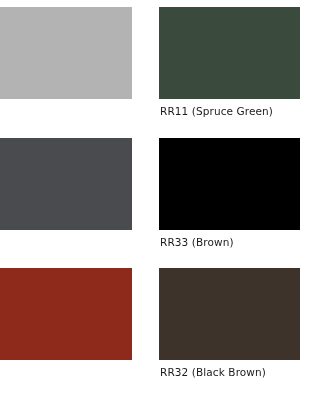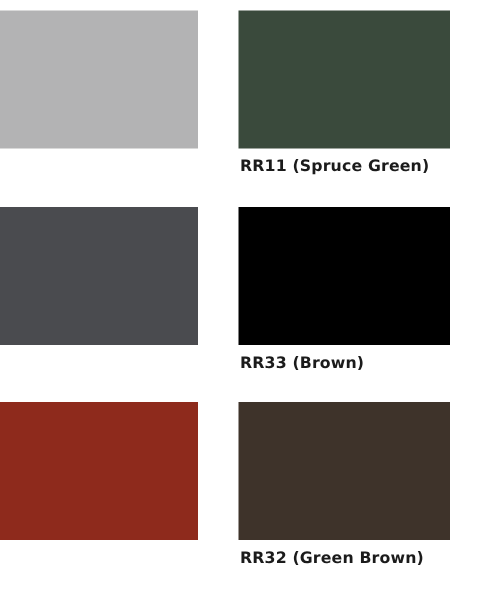--- a/index.html
+++ b/index.html
@@ -53,21 +53,21 @@
     width: 100%;
     height: 92px;
     border: 0;
   }
 
   .swatch-label {
     display: block;
     margin-top: 6px;
     padding-left: 1px;
     font-size: 10.5px;
-    font-weight: 700;
+    font-weight: 400;
     letter-spacing: 0.1px;
     line-height: 13px;
     color: #1b1b1b;
     white-space: nowrap;
   }
 </style>
 </head>
 <body>
 
 <div class="swatch-grid">
@@ -94,17 +94,17 @@
     </div>
   </div>
 
   <div class="swatch-row" style="top:268px;">
     <div class="swatch-cell col-left">
       <span class="swatch-chip" style="background-color: rgb(142, 42, 28);"></span>
 
     </div>
     <div class="swatch-cell col-right">
       <span class="swatch-chip" style="background-color: rgb(62, 51, 42);"></span>
-      <span class="swatch-label">RR32 (Green Brown)</span>
+      <span class="swatch-label">RR32 (Black Brown)</span>
     </div>
   </div>
 
 </div>
 
 </body></html>

